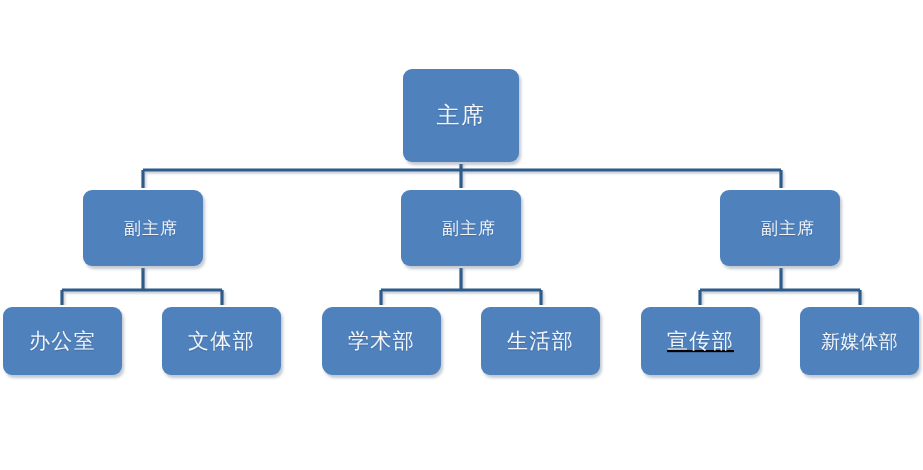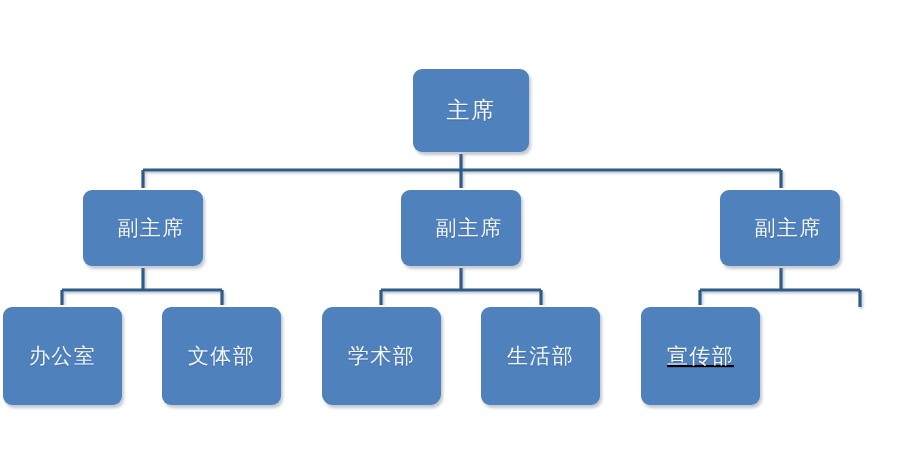--- a/index.html
+++ b/index.html
@@ -53,44 +53,44 @@
     font-family: "DejaVu Serif", "Liberation Serif", serif;
     font-weight: 400;
     line-height: 1;
     letter-spacing: 0.06em;
     white-space: nowrap;
     text-shadow: 0 1px 1px rgba(40, 70, 105, 0.35);
   }
 
   
   .level-1 {
-    left: 413px;
+    left: 403px;
     top: 69px;
     width: 116px;
-    height: 83px;
+    height: 93px;
   }
   .level-1 .node-label { font-size: 23px; }
 
   
   .level-2 {
     top: 190px;
     width: 120px;
     height: 76px;
   }
-  .level-2 .node-label { font-size: 21px; margin-left: 16px; }
+  .level-2 .node-label { font-size: 17px; margin-left: 16px; }
 
   .vc-1 { left: 83px; }
   .vc-2 { left: 401px; }
   .vc-3 { left: 720px; }
 
   
   .level-3 {
     top: 307px;
     width: 119px;
-    height: 98px;
+    height: 68px;
   }
   .level-3 .node-label { font-size: 21px; }
   .level-3.wide-label .node-label { font-size: 19px; letter-spacing: 0.01em; }
 
   .dept-1 { left: 3px; }
   .dept-2 { left: 162px; }
   .dept-3 { left: 322px; border-radius: 11px; }
   .dept-4 { left: 481px; align-items: center; }
   .dept-5 { left: 641px; text-decoration: underline; }
   .dept-6 { left: 800px; }
@@ -162,14 +162,17 @@
   </div>
 
   <div class="node level-3 dept-4">
     <span class="node-label">生活部</span>
   </div>
 
   <div class="node level-3 dept-5">
     <span class="node-label">宣传部</span>
   </div>
 
+  <div class="node level-3 dept-6 wide-label">
+    <span class="node-label">新媒体部</span>
+  </div>
 
 </div>
 
 </body></html>

